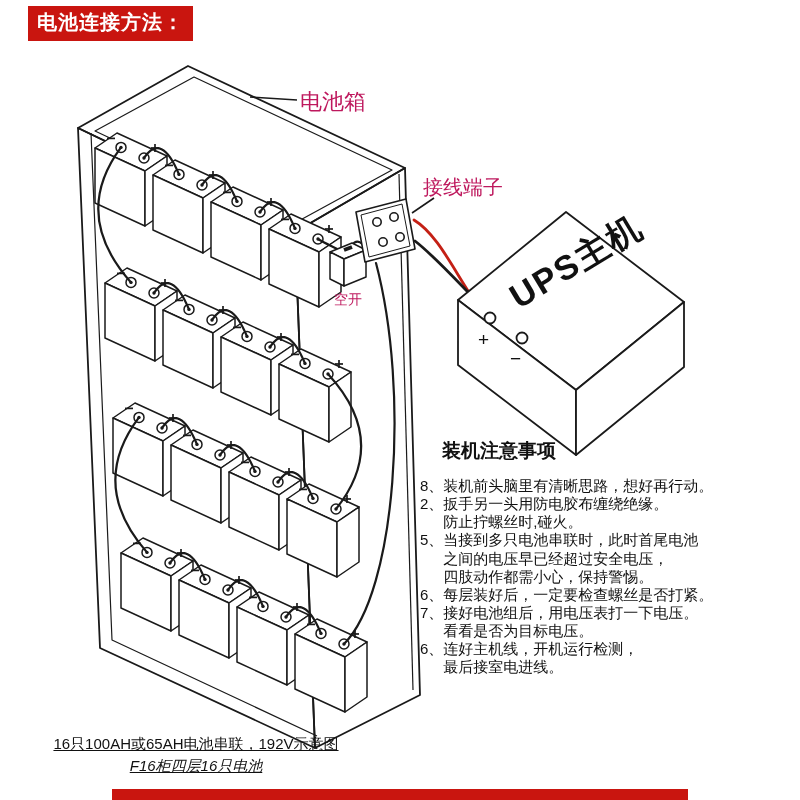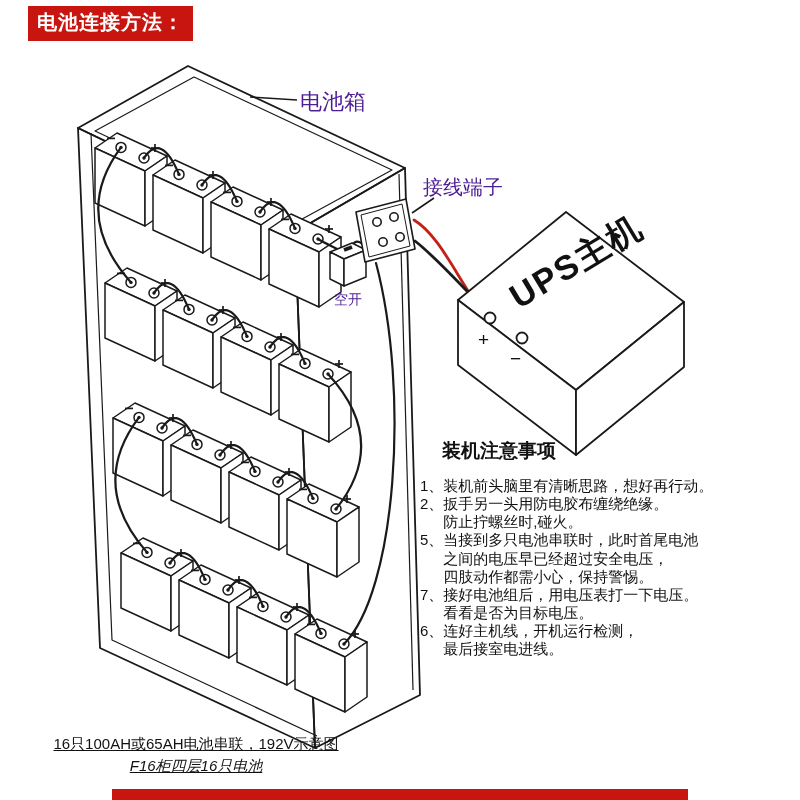--- a/index.html
+++ b/index.html
@@ -8,21 +8,21 @@
     font-family:"Liberation Sans","DejaVu Sans",sans-serif;color:#111;
   }
   #top-banner{
     position:absolute;left:28px;top:6px;background:#c9150f;color:#fff;
     font-size:20px;font-weight:bold;padding:3px 9px 5px 9px;letter-spacing:1px;
   }
   #bottom-banner{
     position:absolute;left:112px;top:789px;width:576px;height:11px;background:#c9150f;
   }
   #wiring-svg{position:absolute;left:0;top:0;}
-  .lbl{position:absolute;color:#4c1d95;white-space:nowrap;}
+  .lbl{position:absolute;color:#be185d;white-space:nowrap;}
   #lbl-box{left:300px;top:87px;font-size:22px;}
   #lbl-terminal{left:423px;top:174px;font-size:20px;}
   #lbl-breaker{left:334px;top:291px;font-size:14px;}
   #notes{position:absolute;left:420px;top:438px;width:348px;}
   #notes-title{font-size:19px;font-weight:bold;margin:0 0 13px 22px;}
   .note{
     font-size:15px;line-height:1.21;white-space:pre-line;
     padding-left:1.55em;text-indent:-1.55em;margin:0;
   }
   .caption{position:absolute;left:48px;width:296px;text-align:center;font-size:15px;text-decoration:underline;}
@@ -295,26 +295,27 @@
     <text x="478" y="346" font-size="19" fill="#111">+</text>
     <text x="510" y="365" font-size="19" fill="#111">−</text>
   </svg>
 
   <div class="lbl" id="lbl-box">电池箱</div>
   <div class="lbl" id="lbl-terminal">接线端子</div>
   <div class="lbl" id="lbl-breaker">空开</div>
 
   <div id="notes">
     <div id="notes-title">装机注意事项</div>
-    <p class="note">1、装机前头脑里有清晰思路，想好再行动。</p>
+    <p class="note">8、装机前头脑里有清晰思路，想好再行动。</p>
     <p class="note">2、扳手另一头用防电胶布缠绕绝缘。
 防止拧螺丝时,碰火。</p>
     <p class="note">5、当接到多只电池串联时，此时首尾电池
 之间的电压早已经超过安全电压，
 四肢动作都需小心，保持警惕。</p>
+    <p class="note">6、每层装好后，一定要检查螺丝是否打紧。</p>
     <p class="note">7、接好电池组后，用电压表打一下电压。
 看看是否为目标电压。</p>
     <p class="note">6、连好主机线，开机运行检测，
 最后接室电进线。</p>
   </div>
 
   <div class="caption" id="caption-1">16只100AH或65AH电池串联，192V示意图</div>
   <div class="caption" id="caption-2">F16柜四层16只电池</div>
 
   <div id="bottom-banner"></div>

